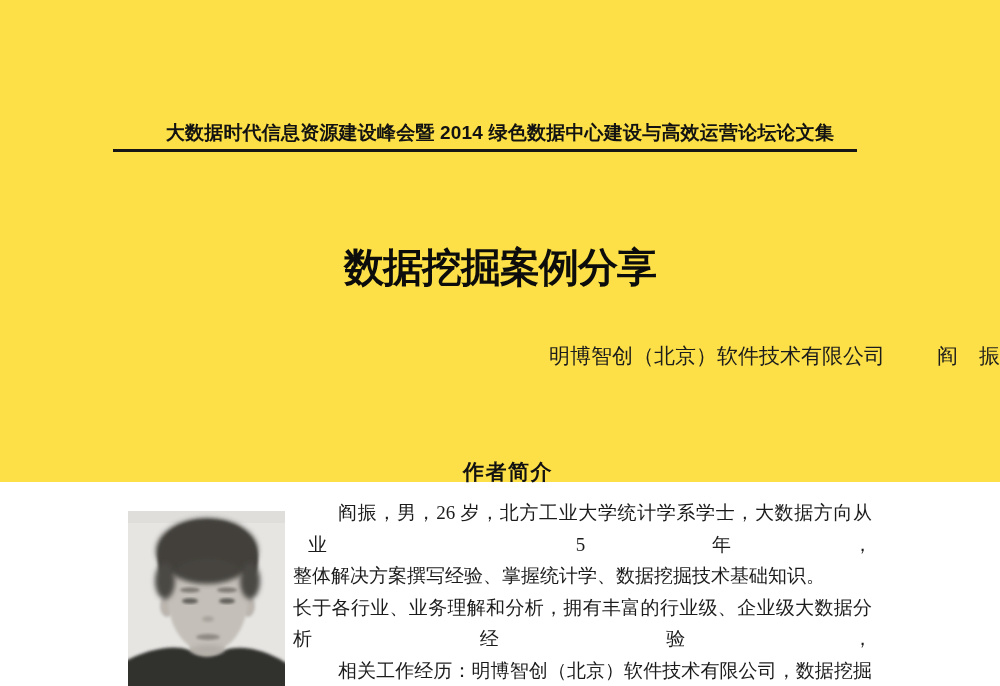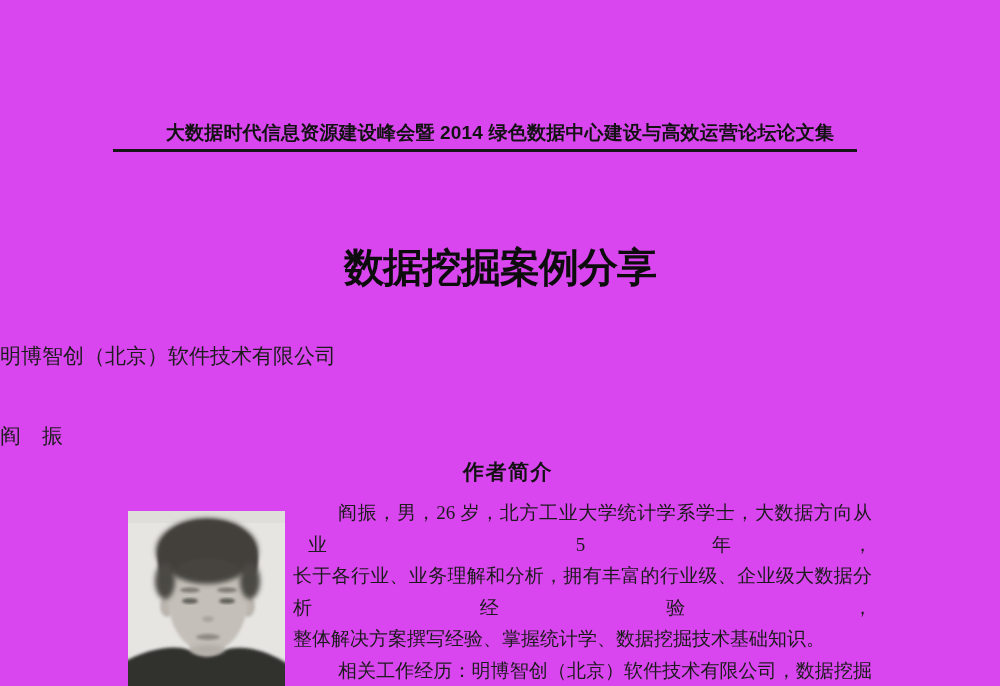--- a/index.html
+++ b/index.html
@@ -5,22 +5,22 @@
   html, body { margin: 0; padding: 0; }
   body {
     width: 1000px; height: 686px;
     background: #ffffff;
     font-family: "Liberation Serif", serif;
     color: #1a1a1a;
     overflow: hidden;
   }
   .page {
     position: relative;
-    width: 1000px; height: 686px;
-    background: #d946ef;
+    width: 1000px; height: 482px;
+    background: #fde047;
   }
   .running-head {
     position: absolute;
     top: 120px; left: 0; width: 100%;
     text-align: center;
     font-family: "Liberation Sans", sans-serif;
     font-weight: bold;
     font-size: 19px;
     letter-spacing: 0.2px;
     color: #121212;
@@ -41,28 +41,27 @@
     font-weight: 900;
     font-size: 40px;
     letter-spacing: -1px;
     color: #0c0c0c;
     white-space: nowrap;
   }
   .author-line {
     position: absolute;
     top: 342px; left: 0; width: 100%;
     display: flex;
-    justify-content: center;
+    justify-content: flex-end;
     align-items: baseline;
     gap: 52px;
     font-family: Liberation Serif, serif;
     font-size: 21px;
     color: #1c1c1c;
     white-space: nowrap;
-    flex-direction: column;
   }
   .bio-heading {
     position: absolute;
     top: 450px; left: 0; width: 100%;
     margin: 8px;
     text-align: center;
     font-family: "Liberation Sans", sans-serif;
     font-weight: bold;
     font-size: 21px;
     letter-spacing: 1.5px;
@@ -144,19 +143,19 @@
       <ellipse cx="80" cy="108" rx="6" ry="3" fill="#aba69f" filter="url(#soft)"></ellipse>
 
       <ellipse cx="80" cy="126" rx="12" ry="3" fill="#8e8982" filter="url(#soft)"></ellipse>
 
       <ellipse cx="80" cy="138" rx="16" ry="4" fill="#b3aea7" filter="url(#softer)"></ellipse>
     </svg>
   </div>
 
   <div class="bio-text">
     <div class="bio-line indent full">阎振，男，26 岁，北方工业大学统计学系学士，大数据方向从业 5 年，</div>
+    <div class="bio-line">整体解决方案撰写经验、掌握统计学、数据挖掘技术基础知识。</div>
     <div class="bio-line full">长于各行业、业务理解和分析，拥有丰富的行业级、企业级大数据分析经验，</div>
-    <div class="bio-line">整体解决方案撰写经验、掌握统计学、数据挖掘技术基础知识。</div>
     <div class="bio-line indent full">相关工作经历：明博智创（北京）软件技术有限公司，数据挖掘与分析</div>
 
   </div>
 
 </div>
 
 </body></html>

